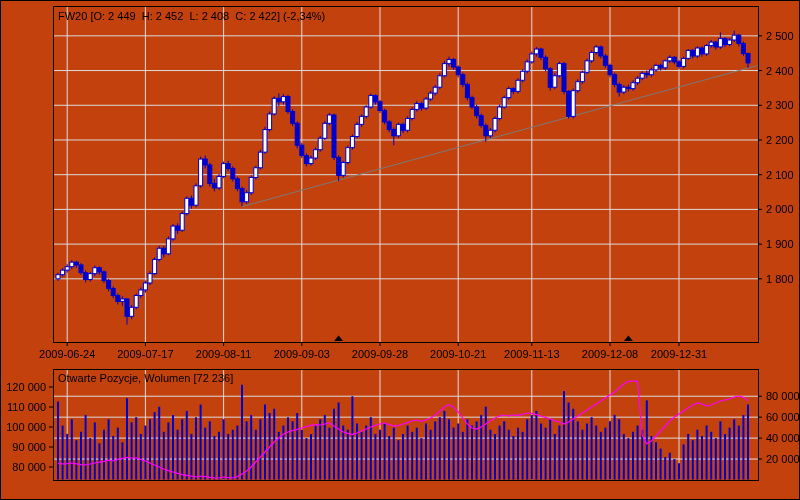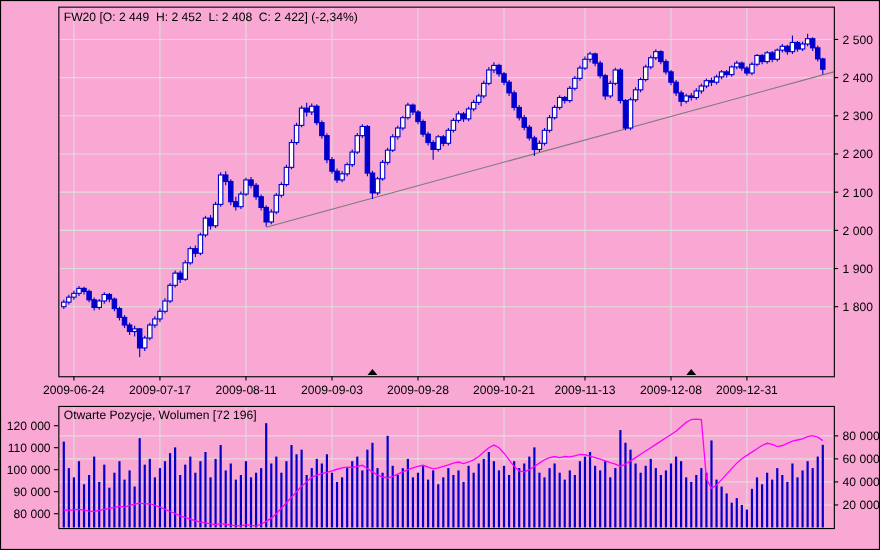--- a/index.html
+++ b/index.html
@@ -1,29 +1,29 @@
 <!DOCTYPE html>
 <html><head>
 <meta charset="utf-8">
 <style>
   html,body{margin:0;padding:0;background:#fff;}
-  .root{position:relative;width:800px;height:500px;background:#f9a8d4;border:1px solid #000;box-sizing:border-box;overflow:hidden;font-family:"Liberation Sans",sans-serif;padding-left:40px;}
+  .root{position:relative;width:800px;height:500px;background:#c2410c;border:1px solid #000;box-sizing:border-box;overflow:hidden;font-family:"Liberation Sans",sans-serif;padding-left:40px;}
   .chart-title{position:absolute;font:11px "Liberation Sans",sans-serif;color:#000;white-space:pre;z-index:3;}
   #title-main{left:57px;top:9px;}
   #title-vol{left:57px;top:371px;}
   .footer{position:absolute;left:0;right:0;top:484px;text-align:center;font:11px "Liberation Sans",sans-serif;color:#000;z-index:3;}
   svg{position:absolute;left:0;top:0;}
   svg text{font:11px "Liberation Sans",sans-serif;fill:#000;}
 </style>
 </head>
 <body>
 
 <div class="root">
   <div id="title-main" class="chart-title">FW20 [O: 2 449  H: 2 452  L: 2 408  C: 2 422] (-2,34%)</div>
-  <div id="title-vol" class="chart-title">Otwarte Pozycje, Wolumen [72 196]</div>
+  <div id="title-vol" class="chart-title">Otwarte Pozycje, Wolumen [72 236]</div>
   <svg id="chart-svg" width="800" height="500">
       <g>
         <line x1="52" x2="757" y1="34.85123966942149" y2="34.85123966942149" stroke="#dddddd"></line>
         <line x1="52" x2="757" y1="69.56198347107438" y2="69.56198347107438" stroke="#dddddd"></line>
         <line x1="52" x2="757" y1="104.27272727272728" y2="104.27272727272728" stroke="#dddddd"></line>
         <line x1="52" x2="757" y1="138.98347107438016" y2="138.98347107438016" stroke="#dddddd"></line>
         <line x1="52" x2="757" y1="173.69421487603307" y2="173.69421487603307" stroke="#dddddd"></line>
         <line x1="52" x2="757" y1="208.40495867768595" y2="208.40495867768595" stroke="#dddddd"></line>
         <line x1="52" x2="757" y1="243.11570247933886" y2="243.11570247933886" stroke="#dddddd"></line>
         <line x1="52" x2="757" y1="277.8264462809917" y2="277.8264462809917" stroke="#dddddd"></line>

